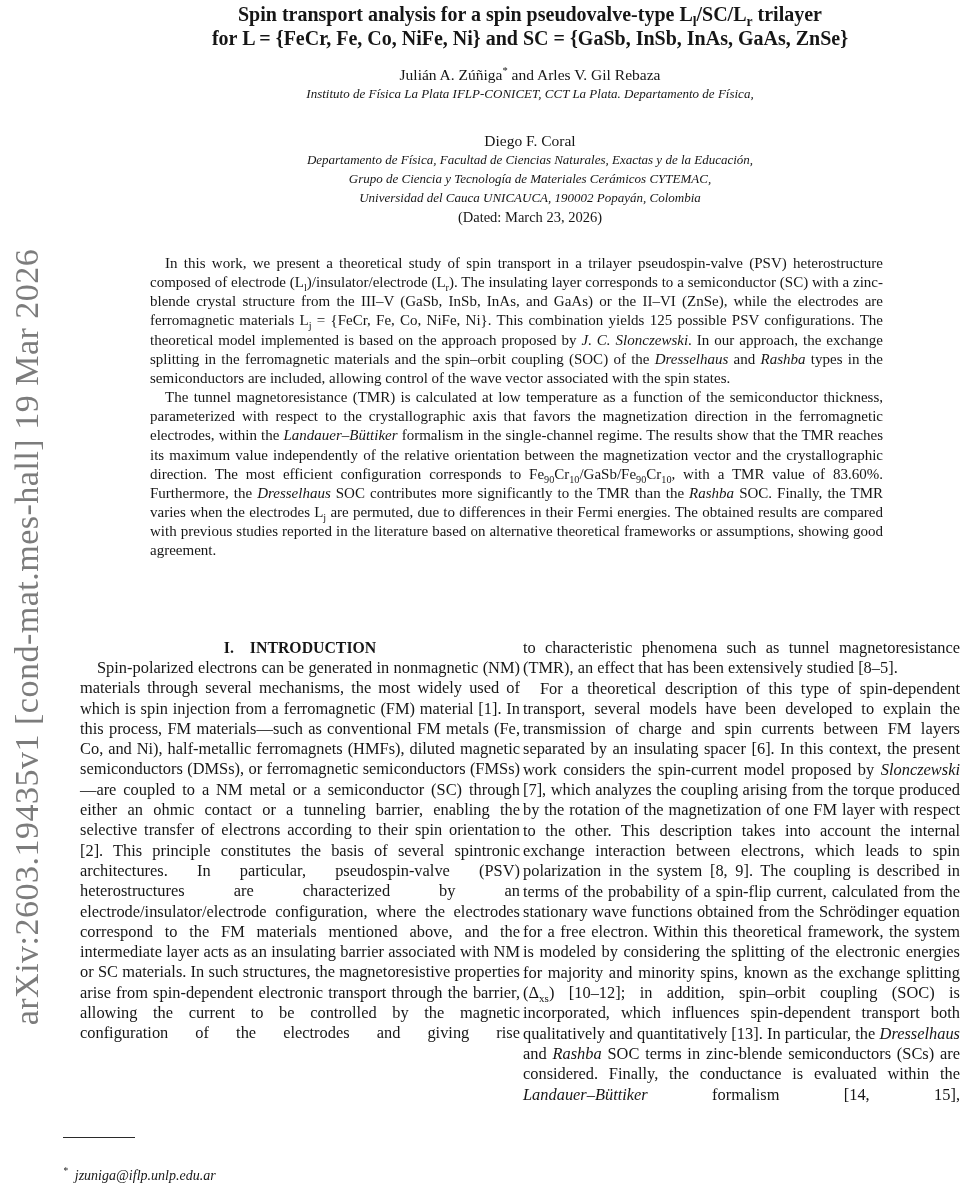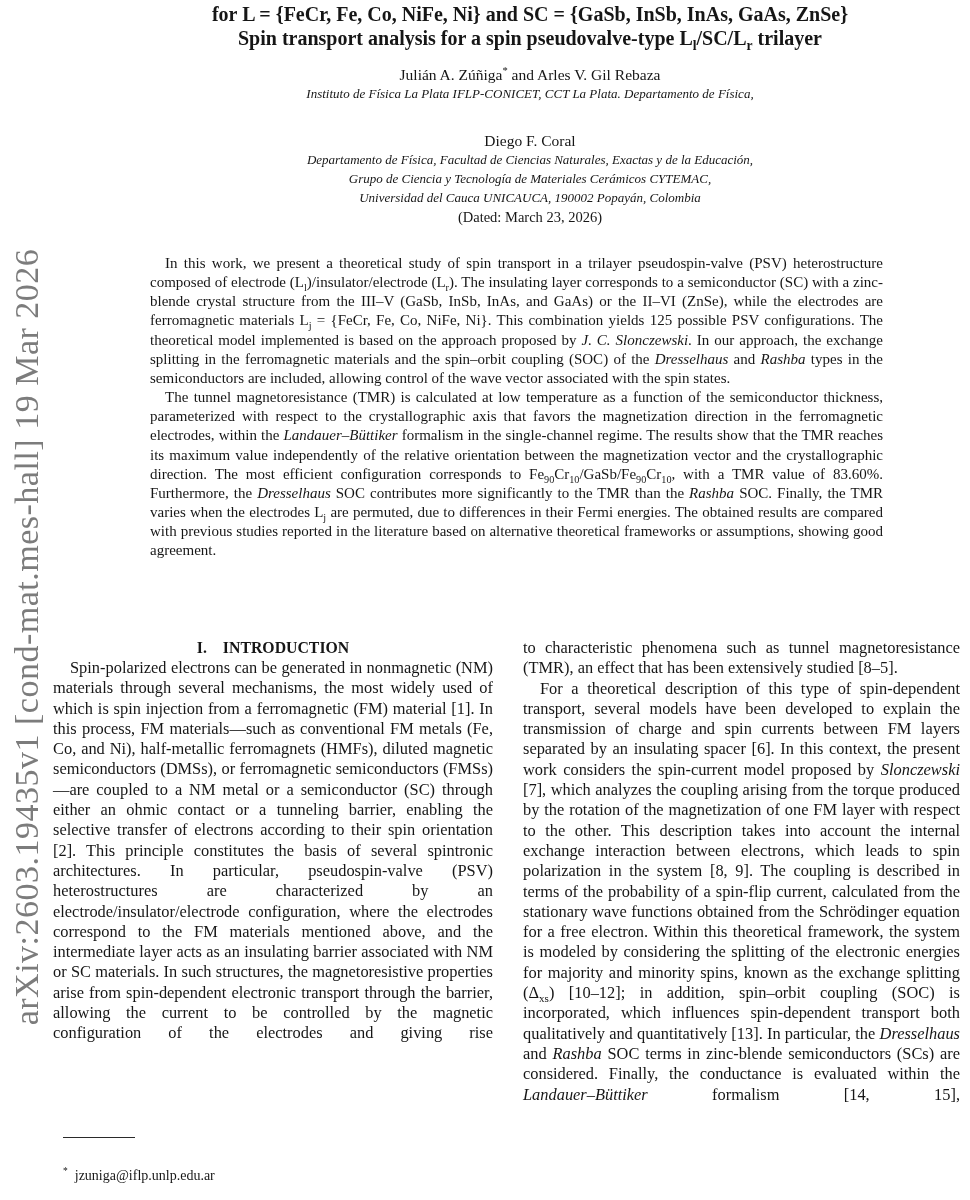--- a/index.html
+++ b/index.html
@@ -18,43 +18,43 @@
   .affil{font-style:italic;font-size:13px;line-height:19px;}
   .author2{margin-top:28px;font-size:15.5px;line-height:19px;}
   .dated{font-size:14.5px;line-height:19px;margin-top:1px;}
   sub,sup{font-size:68%;line-height:0;}
   .abstract{
     position:absolute;left:150px;top:254px;width:733px;
     text-align:justify;font-size:15px;line-height:19.15px;
   }
   .abstract p{margin:0;text-indent:15px;}
   .col{position:absolute;top:638px;text-align:justify;font-size:16.4px;line-height:20.3px;}
-  .col-left{left:53px;width:440px;}
+  .col-left{left:80px;width:440px;}
   .col-right{left:523px;width:437px;}
   .sec-head{text-align:center;font-weight:bold;font-size:15.8px;line-height:20px;margin:0 0 37px 0;}
   .sec-num{margin-right:16px;}
   .col p{margin:0;}
   .indent{text-indent:17px;}
   .cont{text-align-last:justify;}
   .footnote-rule{position:absolute;left:63px;top:1137px;width:72px;border-top:1.5px solid #2a2a2a;}
-  .footnote{position:absolute;left:63px;top:1167px;font-size:14px;line-height:18px;}
+  .footnote{position:absolute;left:63px;top:1167px;font-size:14px;line-height:18px;font-style:italic;}
   .footnote a{color:inherit;text-decoration:none;}
   .fn-marker{margin-right:7px;}
 </style>
 </head>
 <body>
 
 <div class="page">
 
   <div class="watermark">arXiv:2603.19435v1  [cond-mat.mes-hall]  19 Mar 2026</div>
 
   <div class="header">
     <div class="title">
+      <div>Spin transport analysis for a spin pseudovalve-type L<sub>l</sub>/SC/L<sub>r</sub> trilayer</div>
       <div>for L = {FeCr, Fe, Co, NiFe, Ni} and SC = {GaSb, InSb, InAs, GaAs, ZnSe}</div>
-      <div>Spin transport analysis for a spin pseudovalve-type L<sub>l</sub>/SC/L<sub>r</sub> trilayer</div>
     </div>
     <div class="authors">Julián A. Zúñiga<sup>*</sup> and Arles V. Gil Rebaza</div>
     <div class="affil">
       <div>Instituto de Física La Plata IFLP-CONICET, CCT La Plata. Departamento de Física,</div>
     </div>
     <div class="author2">Diego F. Coral</div>
     <div class="affil">
       <div>Departamento de Física, Facultad de Ciencias Naturales, Exactas y de la Educación,</div>
       <div>Grupo de Ciencia y Tecnología de Materiales Cerámicos CYTEMAC,</div>
       <div>Universidad del Cauca UNICAUCA, 190002 Popayán, Colombia</div>

